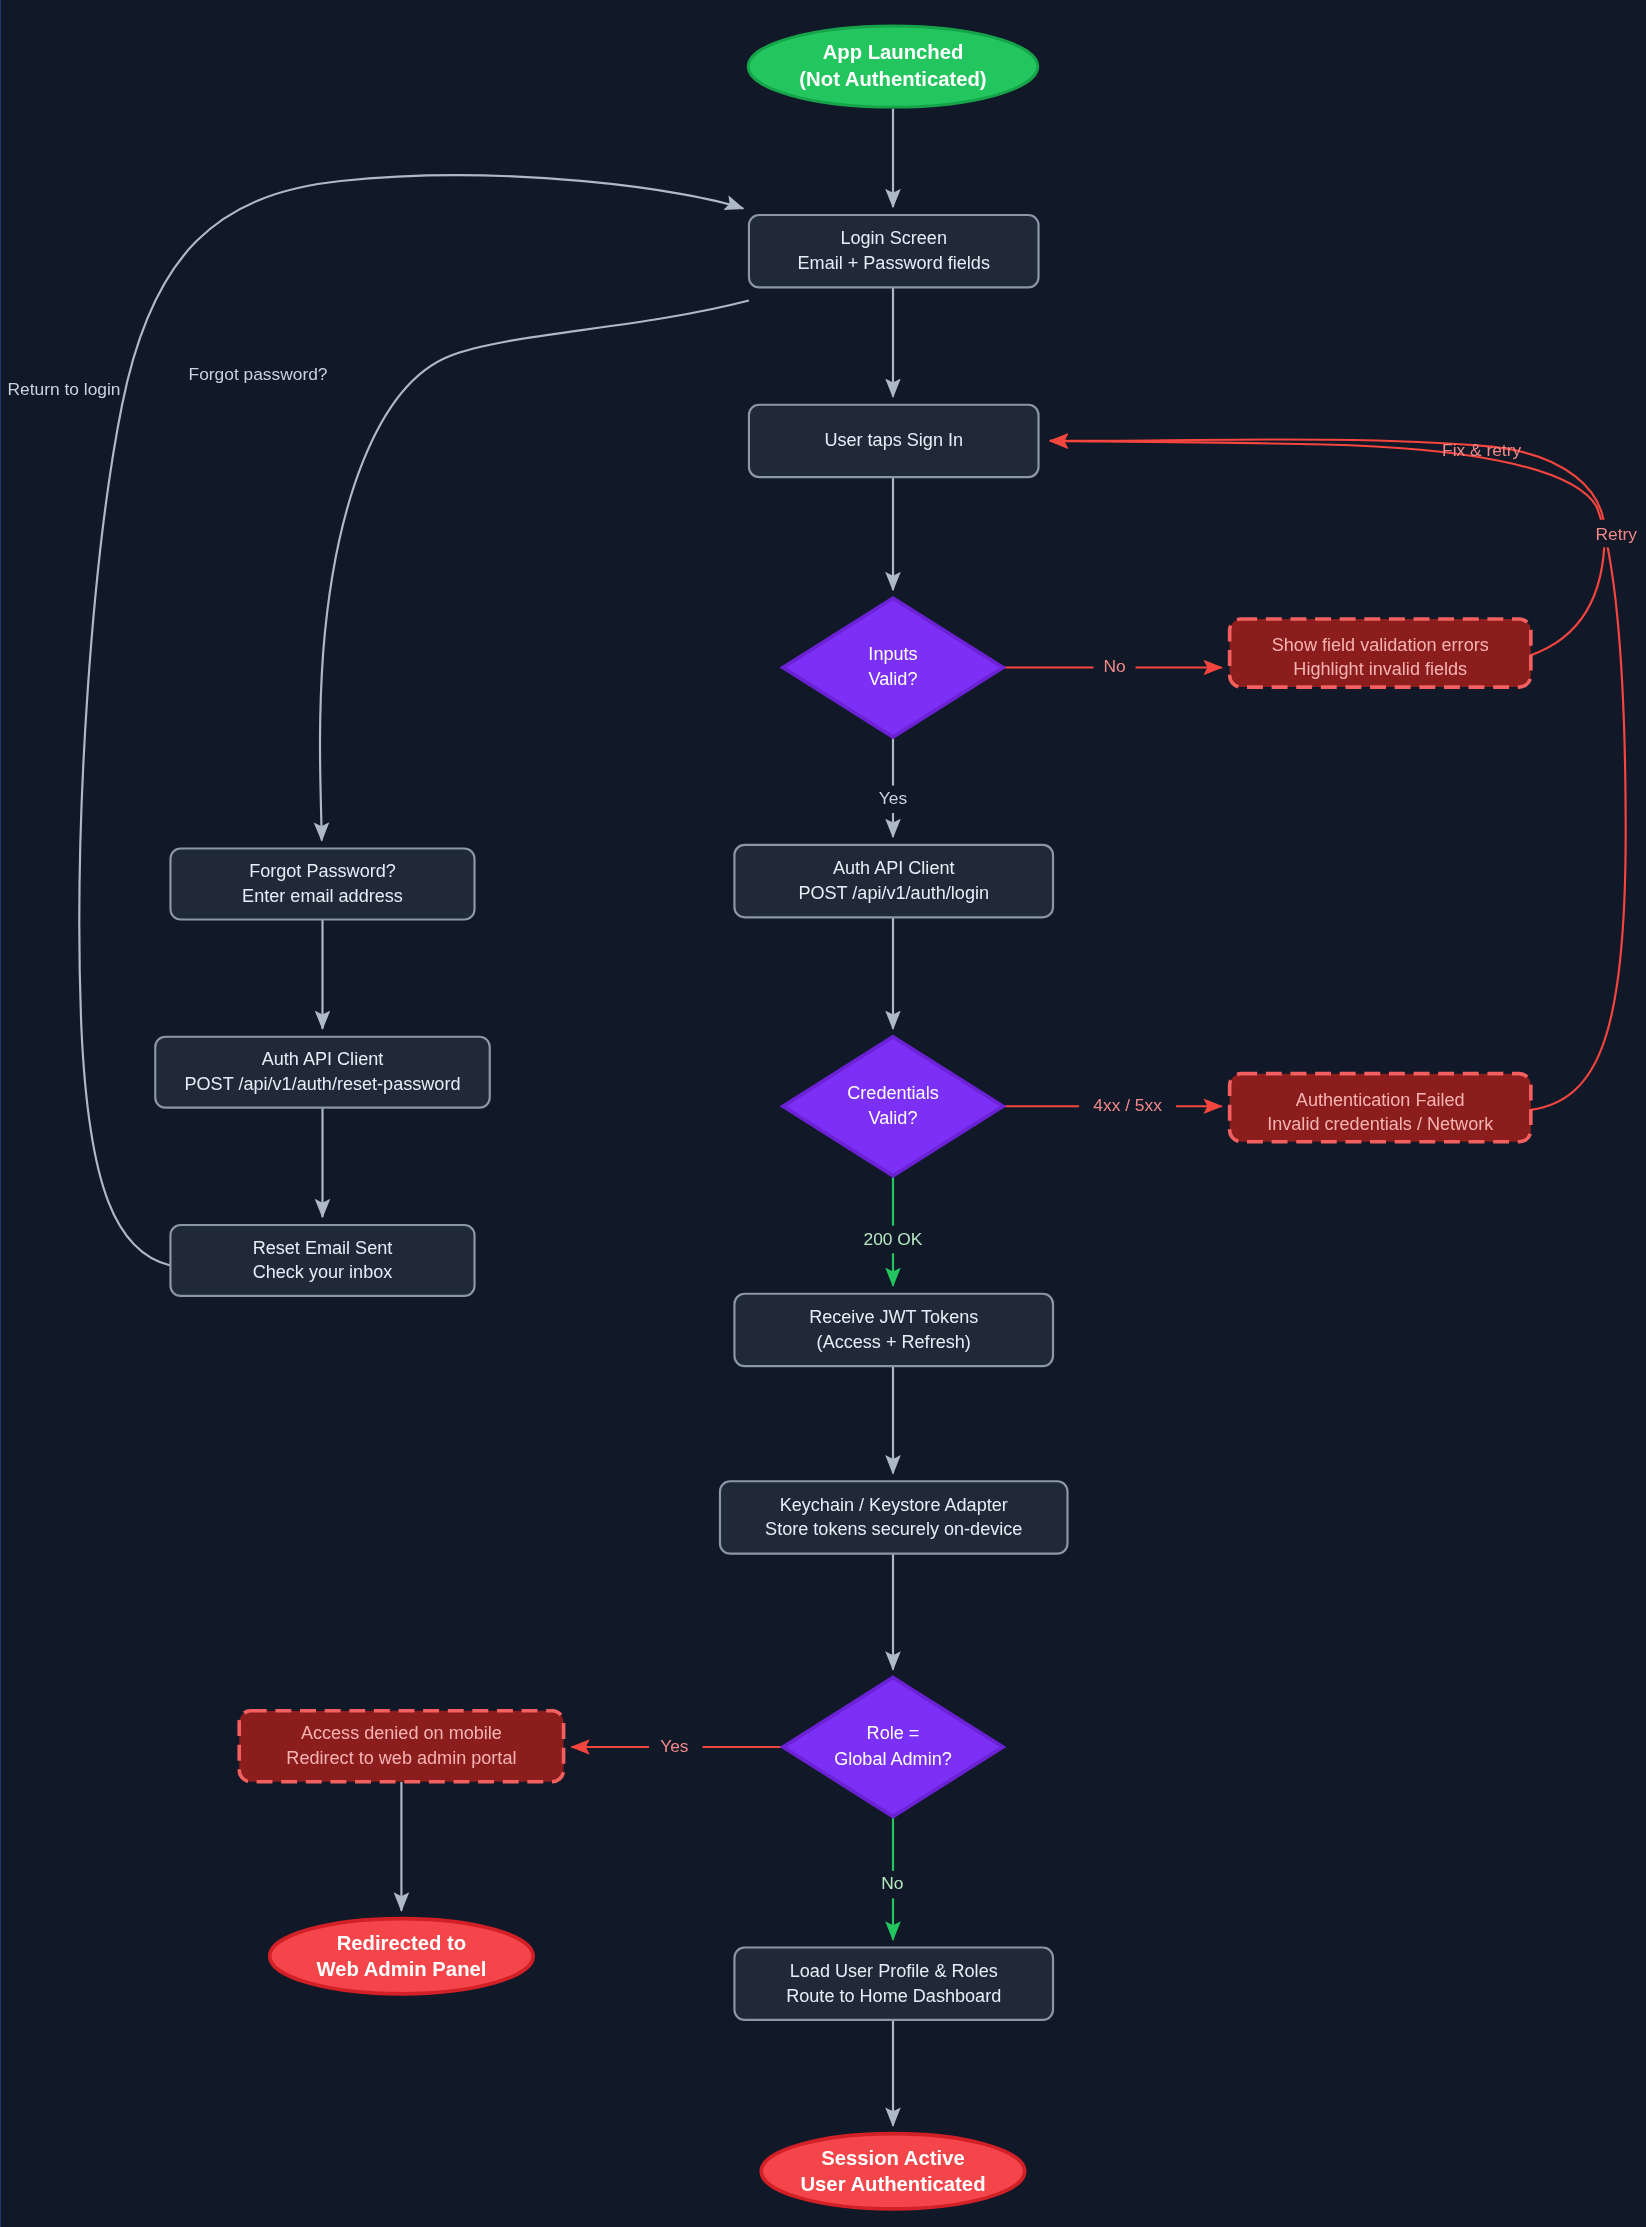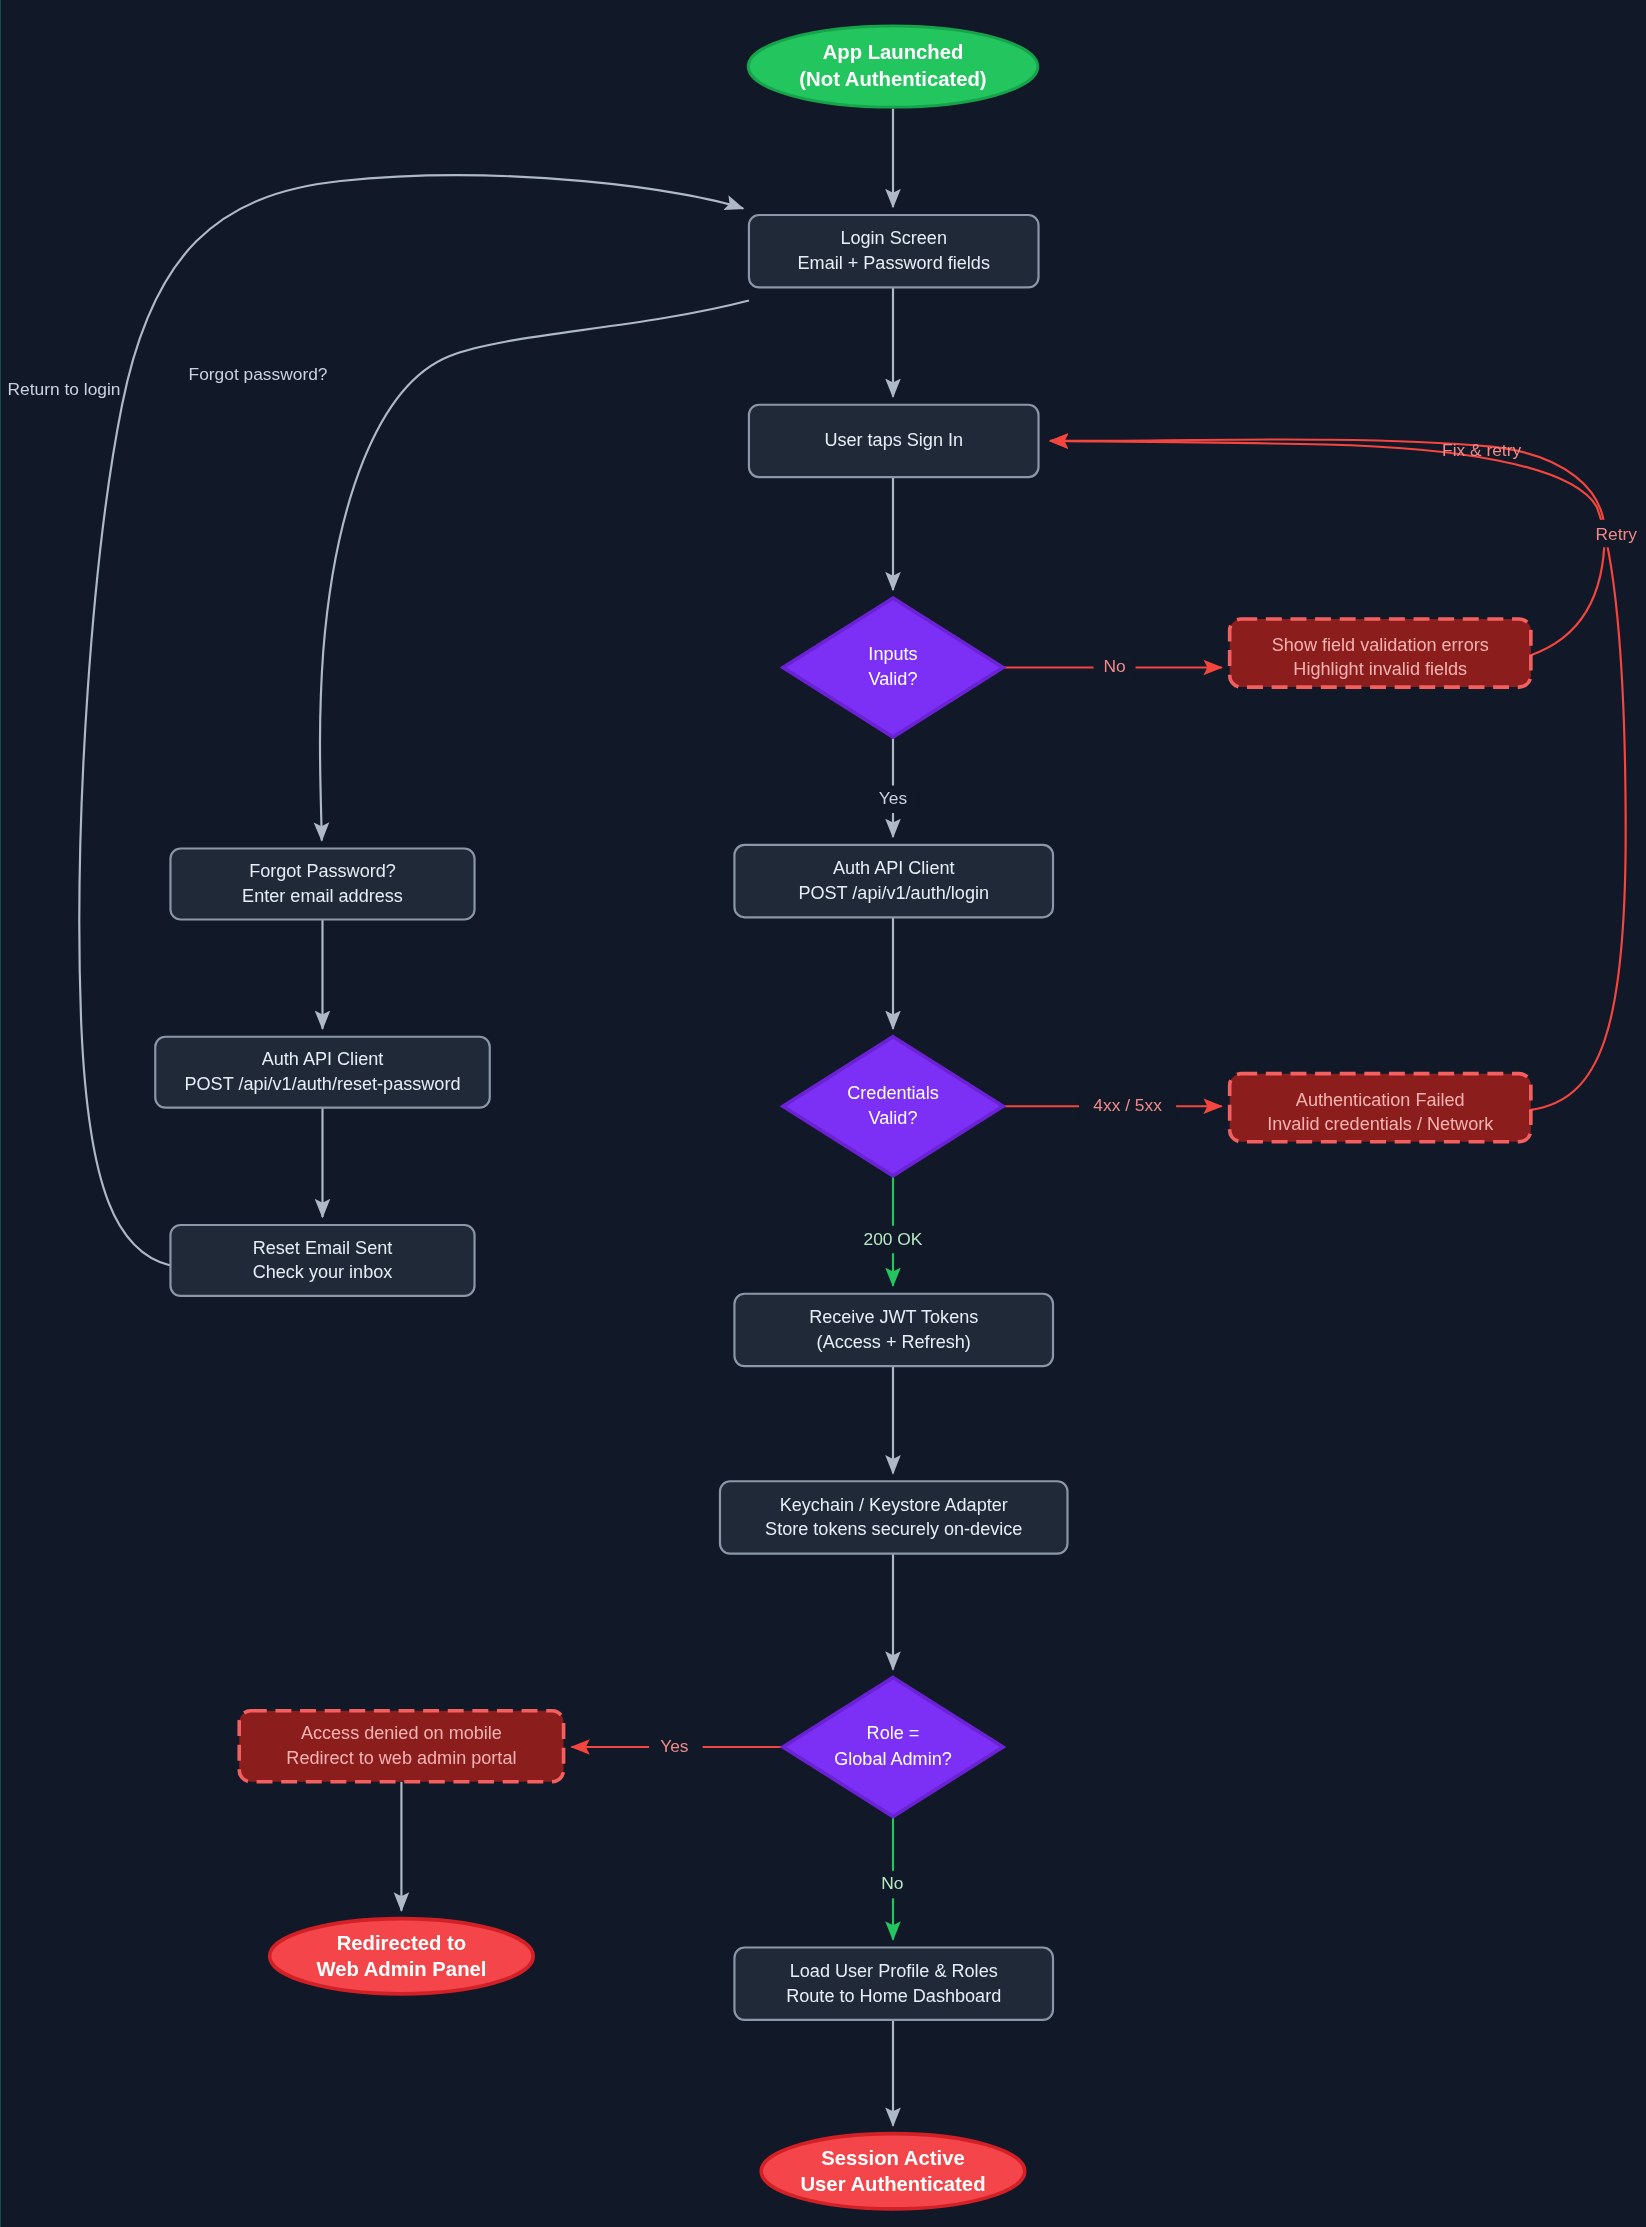--- a/index.html
+++ b/index.html
@@ -1,17 +1,17 @@
 <!DOCTYPE html>
 <html style="font-size:11.6px"><head>
 <meta charset="utf-8">
 <style>
   html,body{margin:0;padding:0;background:#0f1626;}
   body{width:1647px;height:2227px;font-family:"Liberation Sans",sans-serif;}
-  #diagram{position:relative;width:1647px;height:2227px;background:#14b8a6;overflow:hidden;}
+  #diagram{position:relative;width:1647px;height:2227px;background:#3b82f6;overflow:hidden;}
   svg{position:absolute;top:0;left:0;width:1647px;height:2227px;display:block;}
   .node-label{ font-family:"Liberation Sans",sans-serif; text-anchor:middle; dominant-baseline:middle; }
   .proc-text{ fill:#e6edf6; font-size:25px; }
   .term-text{ fill:#ffffff; font-size:28px; font-weight:bold; }
   .dec-text{ fill:#ffffff; font-size:25px; }
   .err-text{ fill:#f7b2b2; font-size:25px; }
   .edge-label{ font-family:"Liberation Sans",sans-serif; text-anchor:middle; dominant-baseline:middle; font-size:24px; }
   .el-gray{ fill:#c8d2e0; }
   .el-red{ fill:#f08a8a; }
   .el-green{ fill:#b7e8c4; }

